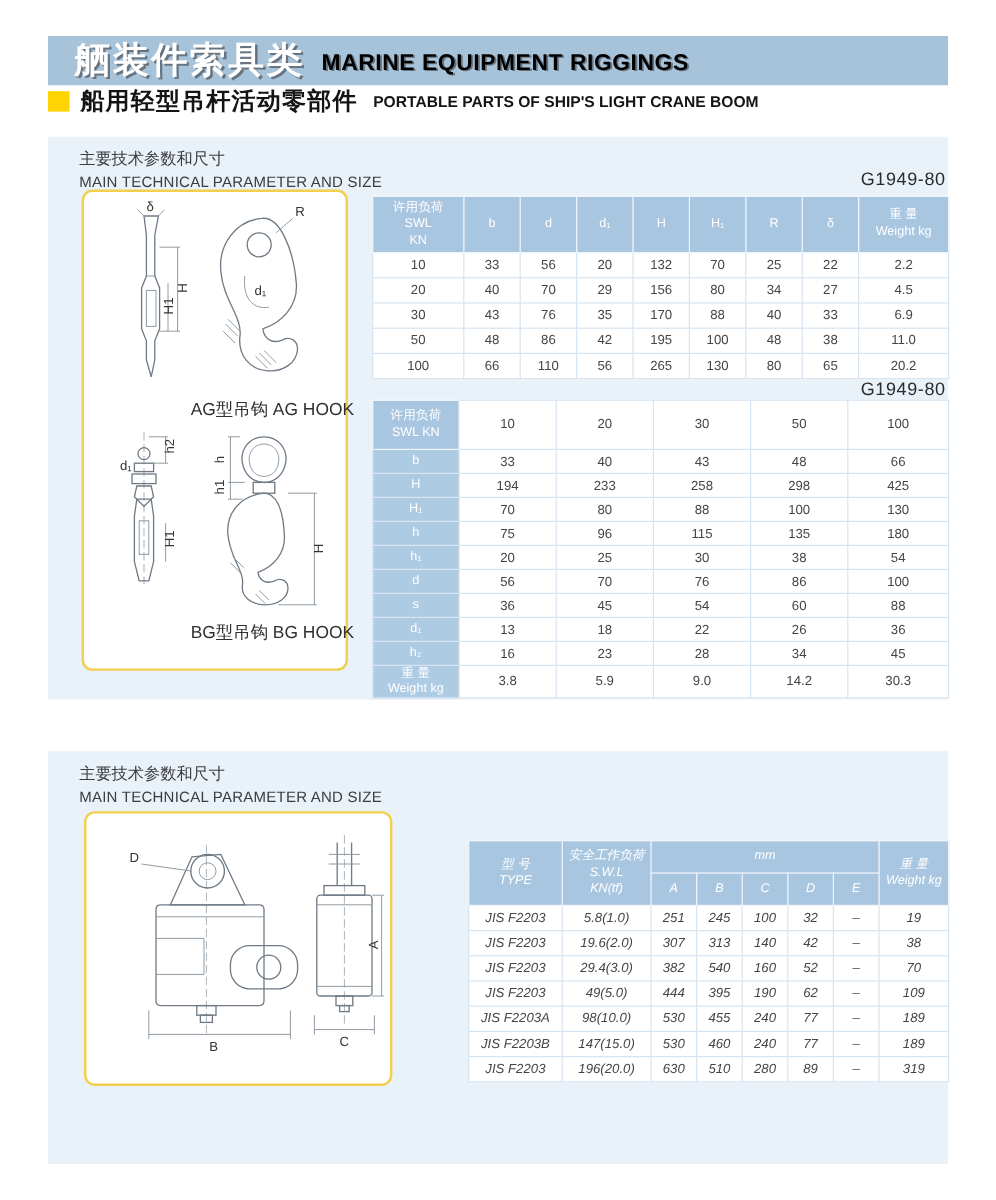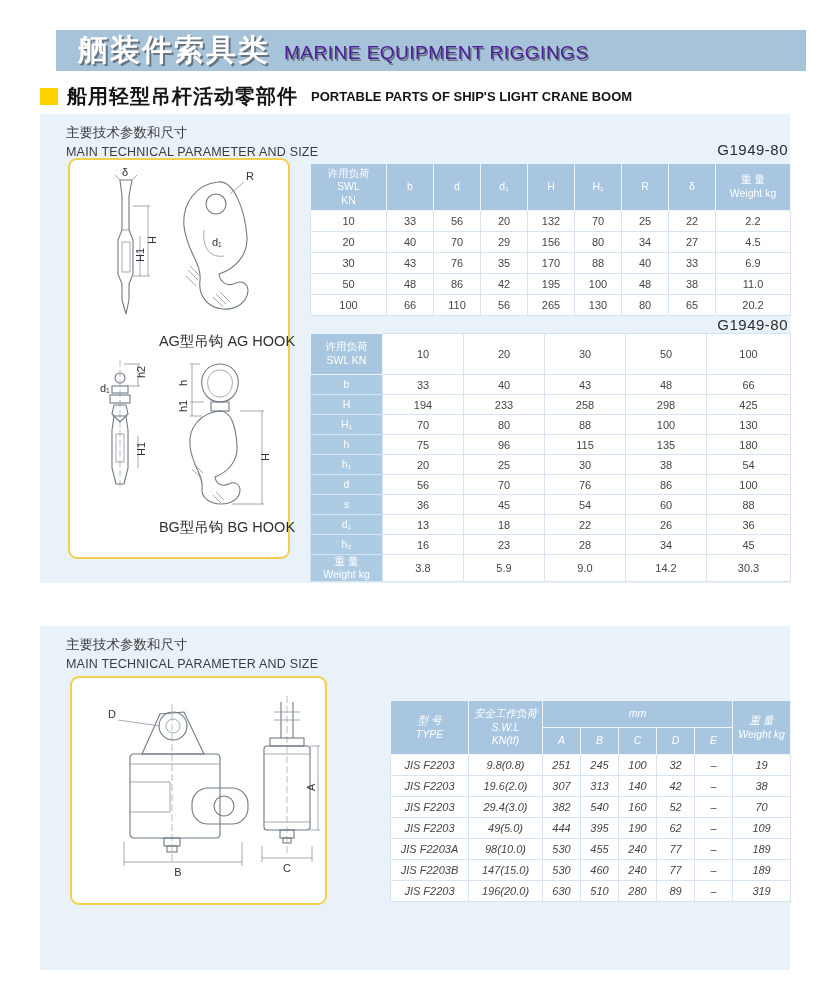--- a/index.html
+++ b/index.html
@@ -1,29 +1,29 @@
 <!DOCTYPE html>
 <html><head>
 <meta charset="utf-8">
 <style>
   html,body{margin:0;padding:0;background:#fff;}
   .page{position:relative;width:830px;height:1000px;background:#fff;overflow:hidden;
         font-family:"Liberation Sans",sans-serif;}
 
   
   .banner{position:absolute;left:40px;top:30px;width:750px;height:41px;background:#a7c3da;
-          display:flex;align-items:center;padding-left:22px;box-sizing:border-box;gap:14px;margin-left:16px;}
+          display:flex;align-items:center;padding-left:22px;box-sizing:border-box;gap:14px;}
   .banner-zh{font-size:30px;font-weight:bold;color:#fff;letter-spacing:2px;
              text-shadow:2px 2px 0 #67747f;}
-  .banner-en{font-size:19px;font-weight:normal;color:#4c1d95;letter-spacing:.5px;
+  .banner-en{font-size:19px;font-weight:bold;color:#000000;letter-spacing:.5px;
              text-shadow:1.5px 1.5px 0 #67747f;padding-top:4px;}
 
   
   .sec-head{position:absolute;left:40px;display:flex;align-items:center;gap:9px;height:24px;}
-  #sec1-head{top:84px;} #sec2-head{top:595px;}
+  #sec1-head{top:72px;} #sec2-head{top:595px;}
   .sec-sq{width:18px;height:17px;background:#ffd400;flex:0 0 auto;}
   .sec-zh{font-size:20px;font-weight:bold;color:#141414;letter-spacing:1px;}
   .sec-en{font-size:13px;font-weight:bold;color:#141414;margin-left:4px;}
 
   
   .panel{position:absolute;left:40px;width:750px;background:#e9f1f9;}
   #panel1{top:114px;height:469px;} #panel2{top:626px;height:344px;}
   .param{position:absolute;left:26px;top:10px;color:#3d3d3d;}
   .param .zh{font-size:13.5px;margin-bottom:3px;}
   .param .en{font-size:12.5px;letter-spacing:.2px;}
@@ -390,21 +390,21 @@
           <th>A</th>
           <th>B</th>
           <th>C</th>
           <th>D</th>
           <th>E</th>
         </tr>
       </thead>
       <tbody>
           <tr>
             <td>JIS F2203</td>
-            <td>9.8(0.8)</td>
+            <td>5.8(1.0)</td>
             <td>251</td>
             <td>245</td>
             <td>100</td>
             <td>32</td>
             <td>–</td>
             <td>19</td>
           </tr>
           <tr>
             <td>JIS F2203</td>
             <td>19.6(2.0)</td>

